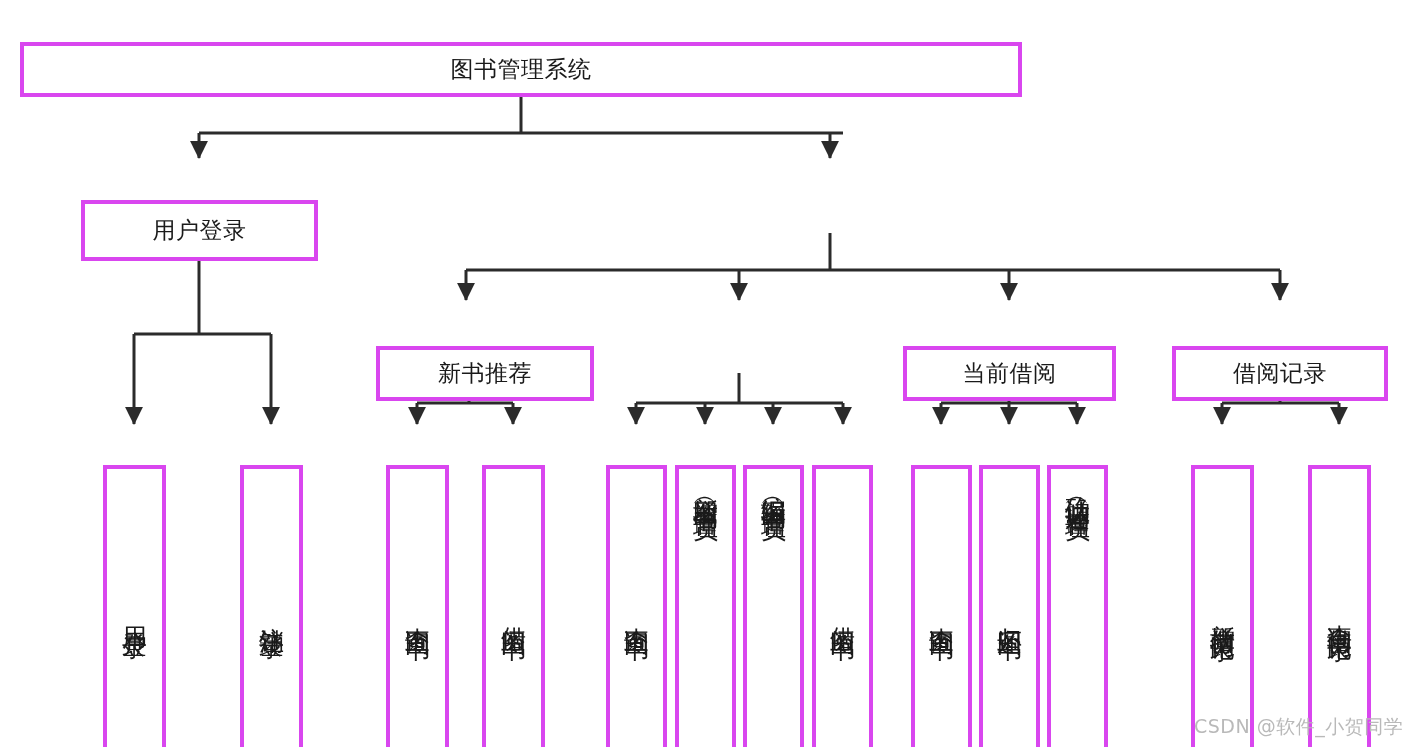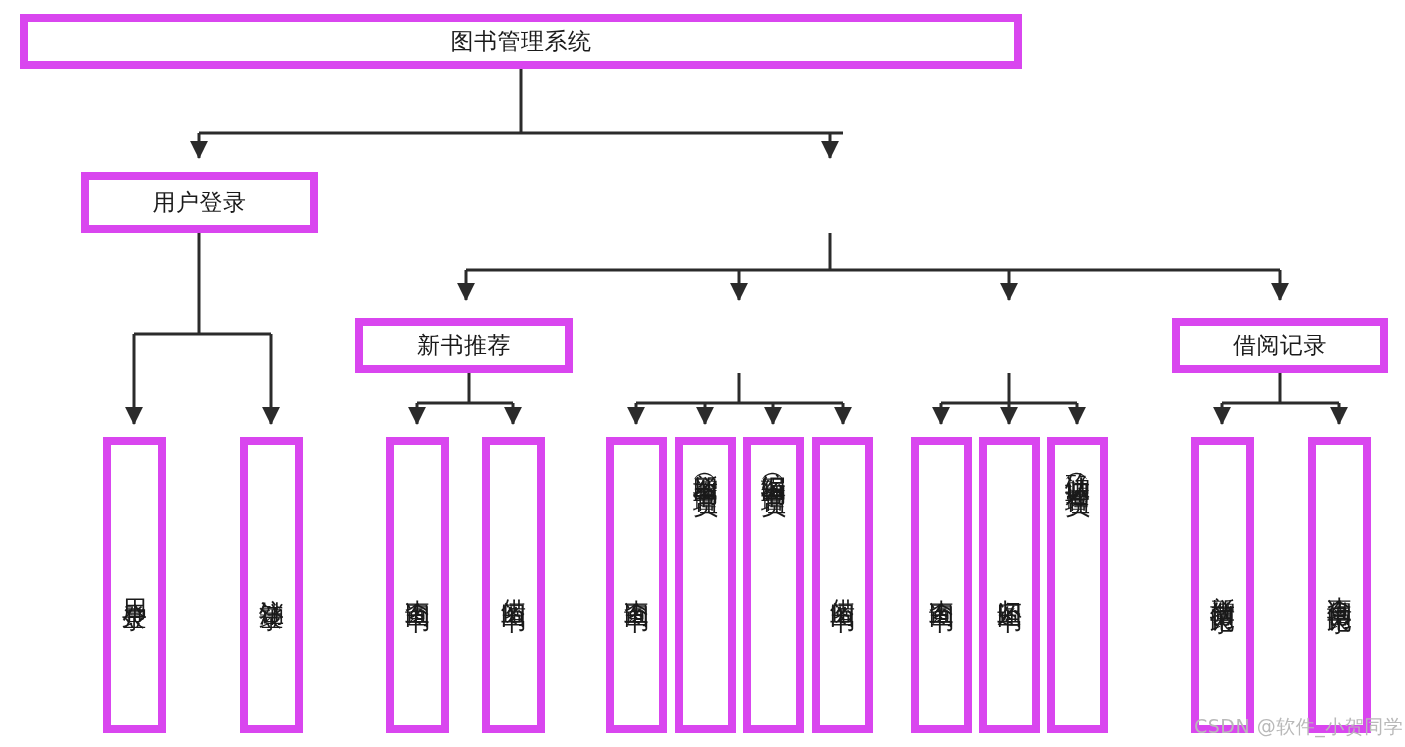--- a/index.html
+++ b/index.html
@@ -23,25 +23,26 @@
     left: 0;
     top: 0;
     width: 1405px;
     height: 747px;
     pointer-events: none;
   }
   .node {
     position: absolute;
     box-sizing: border-box;
     background: #ffffff;
-    border: 8px solid #d946ef;
+    border: 4px solid #d946ef;
     display: flex;
     align-items: center;
     justify-content: center;
     color: #1a1a1a;
+    margin-top: 28px;
   }
   .node .label {
     display: block;
     text-align: center;
     line-height: 1.12;
     white-space: pre;
   }
   
   .node.h .label {
     font-size: 23px;
@@ -131,22 +132,25 @@
   </svg>
 
   <div class="node h" style="left:20px; top:14px; width:1002px; height:55px;">
     <span class="label">图书管理系统</span>
   </div>
 
   <div class="node h" style="left:81px; top:172px; width:237px; height:61px;">
     <span class="label">用户登录</span>
   </div>
 
-  <div class="node h" style="left:355px; top:318px; width:218px; height:55px;">
+  <div class="node h" style="left:376px; top:318px; width:218px; height:55px;">
     <span class="label">新书推荐</span>
+  </div>
+  <div class="node h" style="left:903px; top:318px; width:213px; height:55px;">
+    <span class="label">当前借阅</span>
   </div>
   <div class="node h" style="left:1172px; top:318px; width:216px; height:55px;">
     <span class="label">借阅记录</span>
   </div>
 
   <div class="node v" style="left:103px; top:437px; width:63px; height:296px;">
     <span class="label">用户登录</span>
   </div>
   <div class="node v" style="left:240px; top:437px; width:63px; height:296px;">
     <span class="label">注销登录</span>

